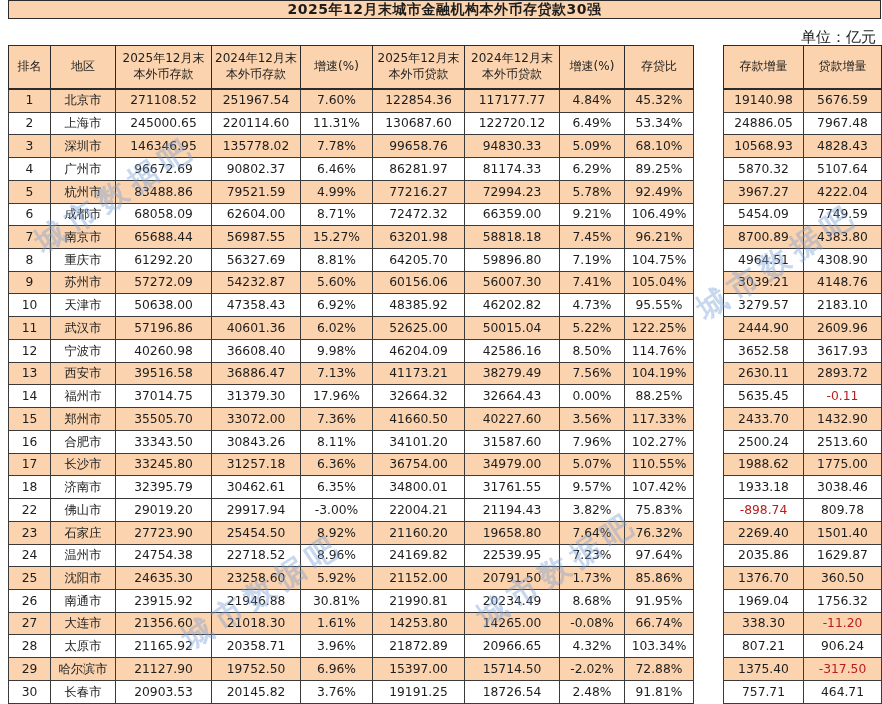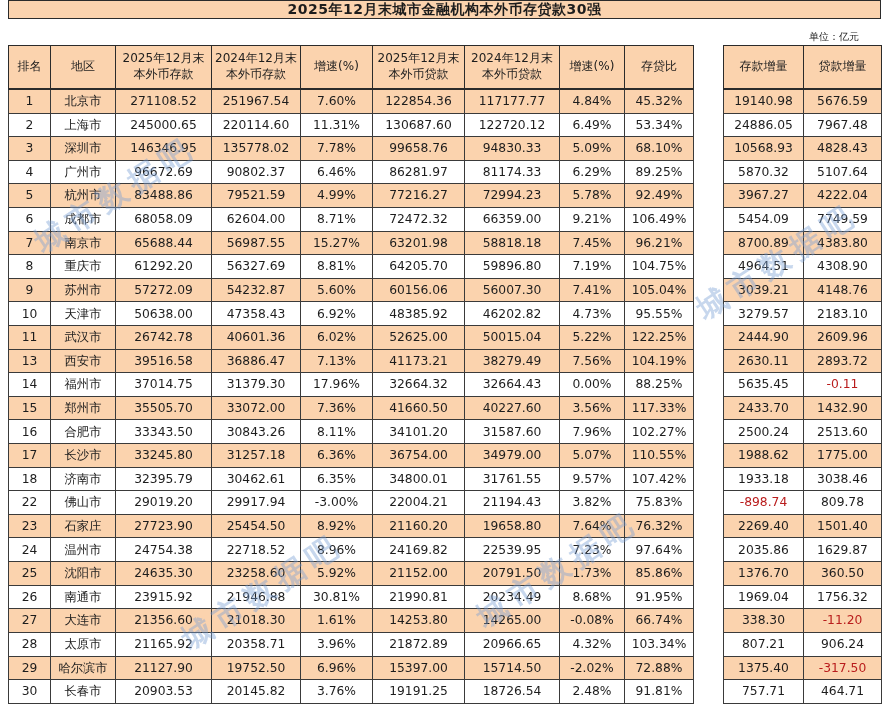--- a/index.html
+++ b/index.html
@@ -7,21 +7,21 @@
   .sheet{position:relative;width:882px;height:704px;overflow:hidden;background:#ffffff;}
   .title-bar{
     position:absolute;left:8px;top:0;width:873px;height:19px;box-sizing:border-box;
     background:#fbd3ae;border:1px solid #2b2b2b;
     display:flex;align-items:center;justify-content:center;
     font-size:14px;font-weight:bold;letter-spacing:.5px;
   }
   .unit-line{
     position:absolute;left:8px;top:29px;width:873px;height:16px;box-sizing:border-box;
     display:flex;align-items:center;justify-content:flex-end;
-    font-size:10px;padding-right:22px;
+    font-size:15px;padding-right:5px;
   }
   .tbl-wrap{position:absolute;left:8px;top:45px;}
   table{border-collapse:collapse;table-layout:fixed;width:873px;height:659px;border-radius:9px;}
   th,td{box-sizing:border-box;}
   thead th{
     background:#fbd3ae;border:1px solid #2b2b2b;border-bottom-width:2px;
     font-weight:normal;font-size:12px;line-height:1.3;height:43px;
     padding:1px 2px;text-align:center;vertical-align:middle;
   }
   tbody td{
@@ -215,30 +215,44 @@
             <td>46202.82</td>
             <td>4.73%</td>
             <td>95.55%</td>
             <td class="spacer"></td>
             <td>3279.57</td>
             <td>2183.10</td>
           </tr>
           <tr class="odd">
             <td>11</td>
             <td>武汉市</td>
-            <td>26742.78</td>
+            <td>57196.86</td>
             <td>40601.36</td>
             <td>6.02%</td>
             <td>52625.00</td>
             <td>50015.04</td>
             <td>5.22%</td>
             <td>122.25%</td>
             <td class="spacer"></td>
             <td>2444.90</td>
             <td>2609.96</td>
+          </tr>
+          <tr class="even">
+            <td>12</td>
+            <td>宁波市</td>
+            <td>40260.98</td>
+            <td>36608.40</td>
+            <td>9.98%</td>
+            <td>46204.09</td>
+            <td>42586.16</td>
+            <td>8.50%</td>
+            <td>114.76%</td>
+            <td class="spacer"></td>
+            <td>3652.58</td>
+            <td>3617.93</td>
           </tr>
           <tr class="odd">
             <td>13</td>
             <td>西安市</td>
             <td>39516.58</td>
             <td>36886.47</td>
             <td>7.13%</td>
             <td>41173.21</td>
             <td>38279.49</td>
             <td>7.56%</td>

